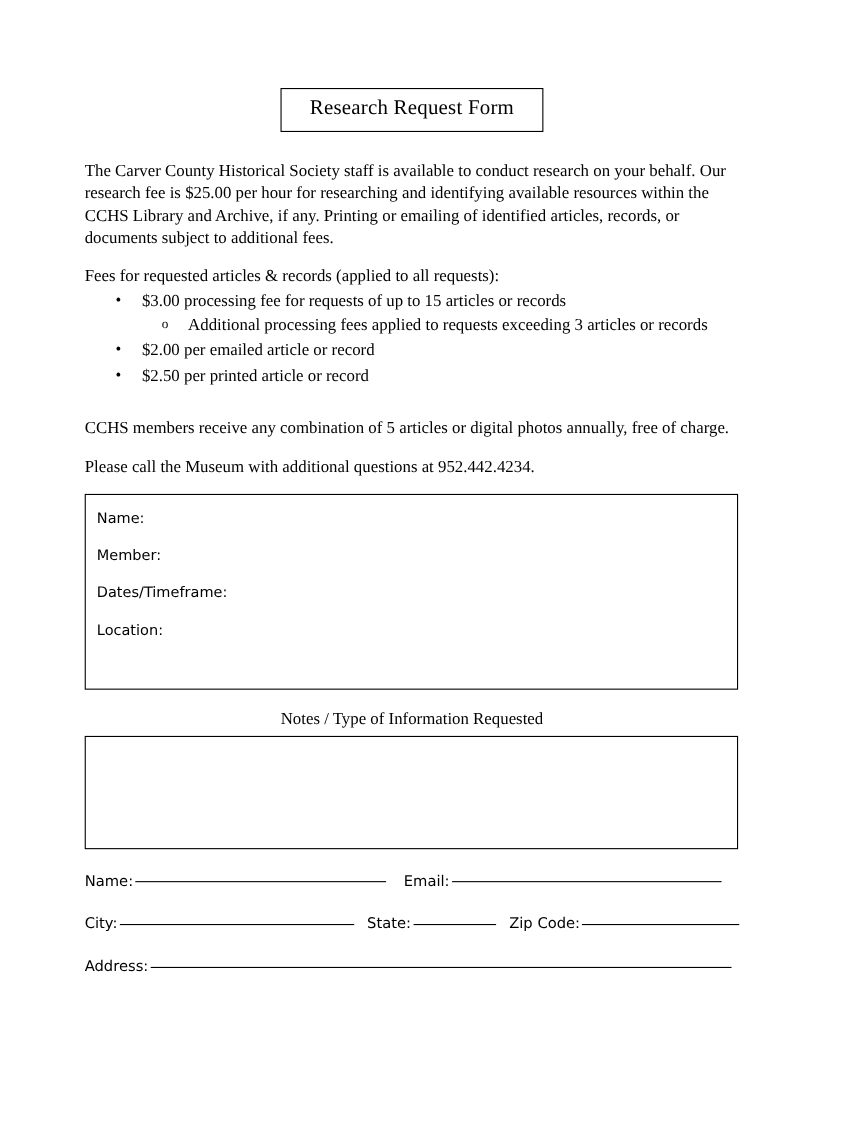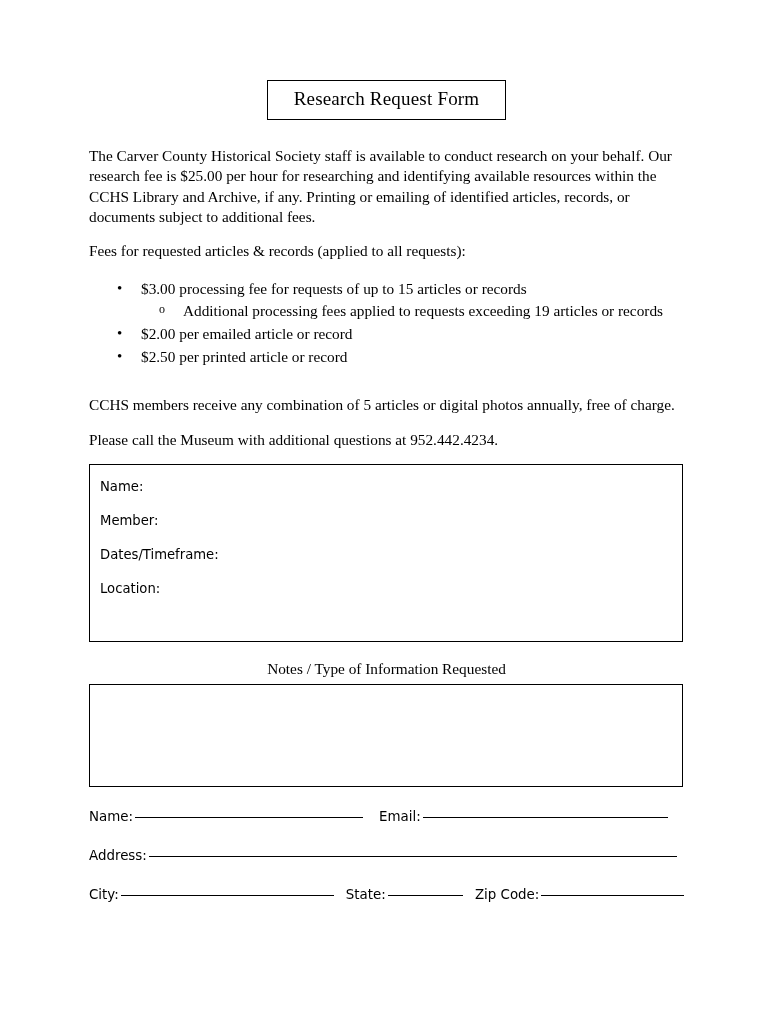--- a/index.html
+++ b/index.html
@@ -16,21 +16,21 @@
   }
   .page {
     position: relative;
     width: 770px;
     height: 1024px;
     box-sizing: border-box;
     padding: 0;
   }
   .content {
     position: absolute;
-    left: 89px;
+    left: 77px;
     top: 80px;
     width: 595px;
   }
 
   
   .title-wrap {
     display: flex;
     justify-content: center;
     margin-bottom: 26px;
   }
@@ -44,21 +44,21 @@
   }
 
   
   p.body-text {
     margin: 0 0 14px 0;
     font-size: 15.3px;
     line-height: 1.33;
     text-align: left;
   }
   p.tight {
-    margin-bottom: 17px;
+    margin-bottom: 2px;
   }
 
   ul.fees {
     list-style: none;
     margin: 0 0 28px 0;
     padding: 0;
   }
   ul.fees li.lvl1 {
     position: relative;
     font-size: 15.3px;
@@ -152,21 +152,21 @@
     <div class="title-wrap">
       <div class="title-box">Research Request Form</div>
     </div>
 
     <p class="body-text">The Carver County Historical Society staff is available to conduct research on your behalf. Our research fee is $25.00 per hour for researching and identifying available resources within the CCHS Library and Archive, if any. Printing or emailing of identified articles, records, or documents subject to additional fees.</p>
 
     <p class="body-text tight">Fees for requested articles &amp; records (applied to all requests):</p>
 
     <ul class="fees">
       <li class="lvl1">$3.00 processing fee for requests of up to 15 articles or records</li>
-      <li class="lvl2">Additional processing fees applied to requests exceeding 19 articles or records</li>
+      <li class="lvl2">Additional processing fees applied to requests exceeding 3 articles or records</li>
       <li class="lvl1">$2.00 per emailed article or record</li>
       <li class="lvl1">$2.50 per printed article or record</li>
     </ul>
 
     <p class="body-text">CCHS members receive any combination of 5 articles or digital photos annually, free of charge.</p>
 
     <p class="body-text">Please call the Museum with additional questions at 952.442.4234.</p>
 
 
     <div class="field-box subject-box">
@@ -181,35 +181,35 @@
     <div class="field-box notes-box"></div>
 
     <div class="fill-rows">
 
       <div class="fill-row">
         <span class="lbl">Name:</span>
         <span class="rule" style="width:228px;"></span>
         <span class="gap" style="width:16px;"></span>
         <span class="lbl">Email:</span>
         <span class="rule" style="width:245px;"></span>
-      </div>
-
-      <div class="fill-row">
-        <span class="lbl">Address:</span>
-        <span class="rule" style="width:528px;"></span>
       </div>
 
       <div class="fill-row">
         <span class="lbl">City:</span>
         <span class="rule" style="width:215px;"></span>
         <span class="gap" style="width:12px;"></span>
         <span class="lbl">State:</span>
         <span class="rule" style="width:76px;"></span>
         <span class="gap" style="width:12px;"></span>
         <span class="lbl">Zip Code:</span>
         <span class="rule" style="width:144px;"></span>
       </div>
 
+      <div class="fill-row">
+        <span class="lbl">Address:</span>
+        <span class="rule" style="width:528px;"></span>
+      </div>
+
 
     </div>
 
   </div>
 </div>
 
 </body></html>

